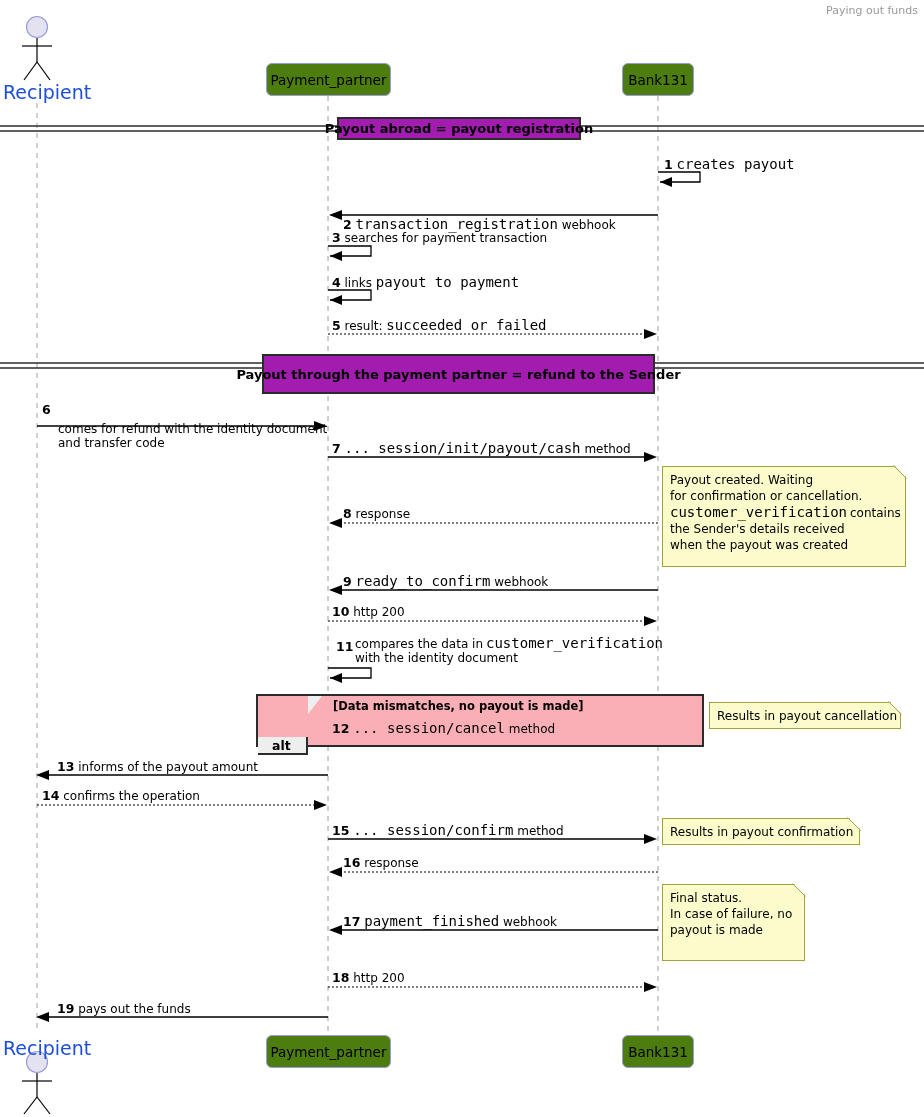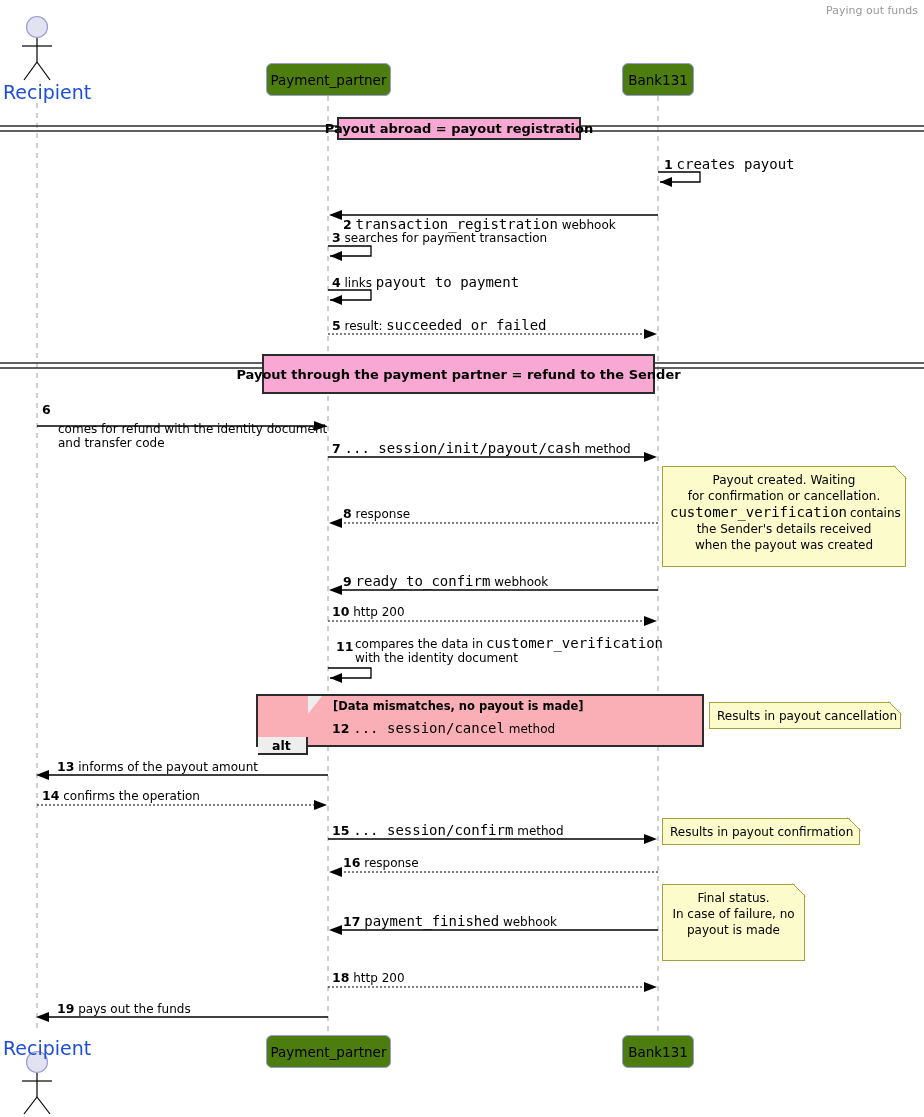--- a/index.html
+++ b/index.html
@@ -42,21 +42,21 @@
     box-sizing: border-box;
   }
   .actor-label {
     font-size: 19px;
     color: #1d4ed8;
     white-space: nowrap;
   }
 
   
   .divider-box {
-    background: #f9a8d4;
+    background: #a21caf;
     border: 2px solid #2B2B2B;
     color: #000;
     font-size: 13px;
     font-weight: bold;
     display: flex;
     align-items: center;
     justify-content: center;
     white-space: nowrap;
     box-sizing: border-box;
     padding: 0 28px;
@@ -82,21 +82,20 @@
   
   .note-box {
     background: #FBFBCB;
     border: 1px solid #A2A23E;
     box-sizing: border-box;
     font-size: 12px;
     color: #000;
     line-height: 16px;
     padding: 5px 7px 4px 7px;
     white-space: nowrap;
-    text-align: center;
   }
   .note-wrap { position: absolute; }
   .note-corner-cut {
     position: absolute;
     right: -1px; top: -1px;
     width: 0; height: 0;
     border-left: 13px solid transparent;
     border-top: 13px solid #FFFFFF;
   }
 

